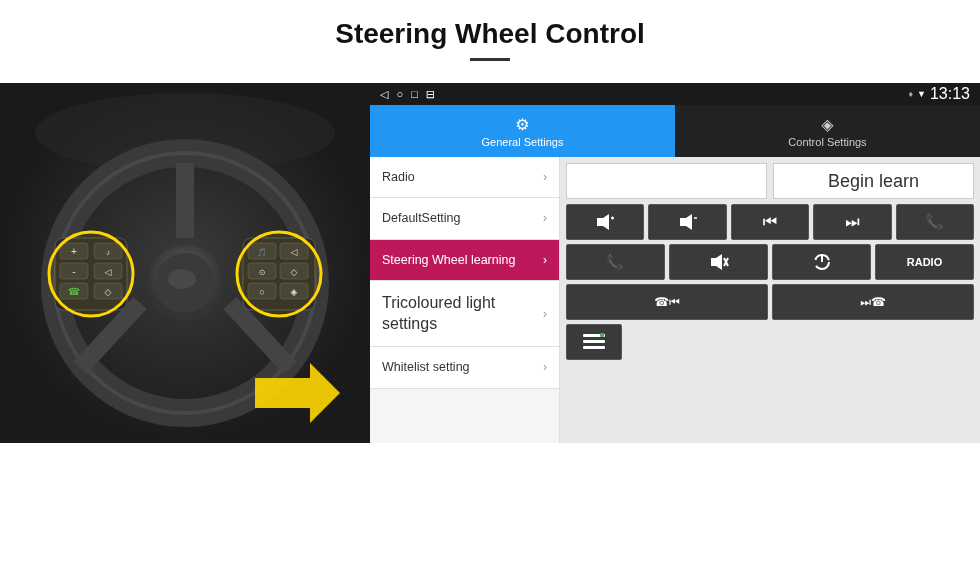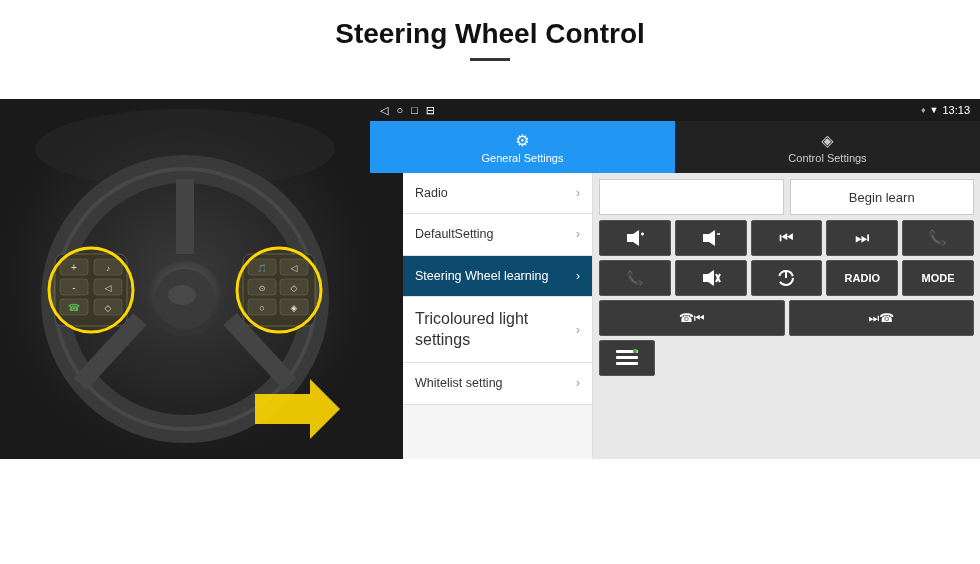--- a/index.html
+++ b/index.html
@@ -7,21 +7,21 @@
       width: 980px;
       height: 564px;
       font-family: Arial, sans-serif;
       background: #fff;
       overflow: hidden;
     }
 
     
     .header {
       text-align: center;
-      padding: 18px 60px 28px;
+      padding: 18px 60px 12px;
     }
     .header h1 {
       font-size: 28px;
       font-weight: 900;
       color: #111;
       margin-bottom: 8px;
     }
     .header-divider {
       width: 40px;
       height: 3px;
@@ -114,21 +114,20 @@
     }
     .tab-icon {
       font-size: 16px;
     }
 
     
     .content-area {
       display: flex;
       flex: 1;
       background: #f0f0f0;
-      margin-left: 33px;
     }
 
     
     .left-menu {
       width: 190px;
       background: #f5f5f5;
       border-right: 1px solid #ddd;
       flex-shrink: 0;
     }
     .menu-item {
@@ -136,21 +135,21 @@
       align-items: center;
       justify-content: space-between;
       padding: 12px 12px;
       font-size: 13px;
       color: #333;
       border-bottom: 1px solid #e0e0e0;
       cursor: pointer;
       background: #fff;
     }
     .menu-item.active {
-      background: #0c4a6e;
+      background: #be185d;
       color: #fff;
     }
     .menu-item .chevron {
       font-size: 12px;
       color: #999;
     }
     .menu-item.active .chevron {
       color: #fff;
     }
     .menu-item-text {
@@ -181,21 +180,21 @@
       border: 1px solid #ccc;
     }
     .begin-learn-btn {
       flex: 1;
       height: 36px;
       background: #fff;
       border: 1px solid #ccc;
       display: flex;
       align-items: center;
       justify-content: center;
-      font-size: 13px;
+      font-size: 18px;
       color: #333;
       cursor: pointer;
     }
 
     
     .controls-grid {
       display: flex;
       flex-direction: column;
       gap: 4px;
     }
@@ -310,21 +309,21 @@
     <div class="status-bar">
       <div class="status-left">
         <span>◁</span>
         <span>○</span>
         <span>□</span>
         <span>⊟</span>
       </div>
       <div class="status-right">
         <span style="color:#aaa;font-size:9px;">♦</span>
         <span style="font-size:9px;">▼</span>
-        <span style="font-size:11px;">13:13</span>
+        <span style="font-size:16px;">13:13</span>
       </div>
     </div>
 
     <div class="tab-bar">
       <div class="tab active">
         <span class="tab-icon">⚙</span>
         <span>General Settings</span>
       </div>
       <div class="tab">
         <span class="tab-icon">◈</span>
@@ -402,21 +401,20 @@
                   <line x1="19" y1="5" x2="15" y2="13" stroke="#fff" stroke-width="2"></line>
                 </svg>
             </div>
             <div class="ctrl-btn">
               <svg width="18" height="18" viewBox="0 0 18 18">
                   <circle cx="9" cy="9" r="7" fill="none" stroke="#fff" stroke-width="2" stroke-dasharray="18 6"></circle>
                   <line x1="9" y1="2" x2="9" y2="9" stroke="#fff" stroke-width="2"></line>
                 </svg>
             </div>
             <div class="ctrl-btn text-btn">RADIO</div>
-            <div class="ctrl-btn text-btn">MODE</div>
           </div>
 
           <div class="controls-row">
             <div class="ctrl-btn">
               <span style="font-size:12px;">☎⏮</span>
             </div>
             <div class="ctrl-btn">
               <span style="font-size:12px;">⏭☎</span>
             </div>
           </div>

